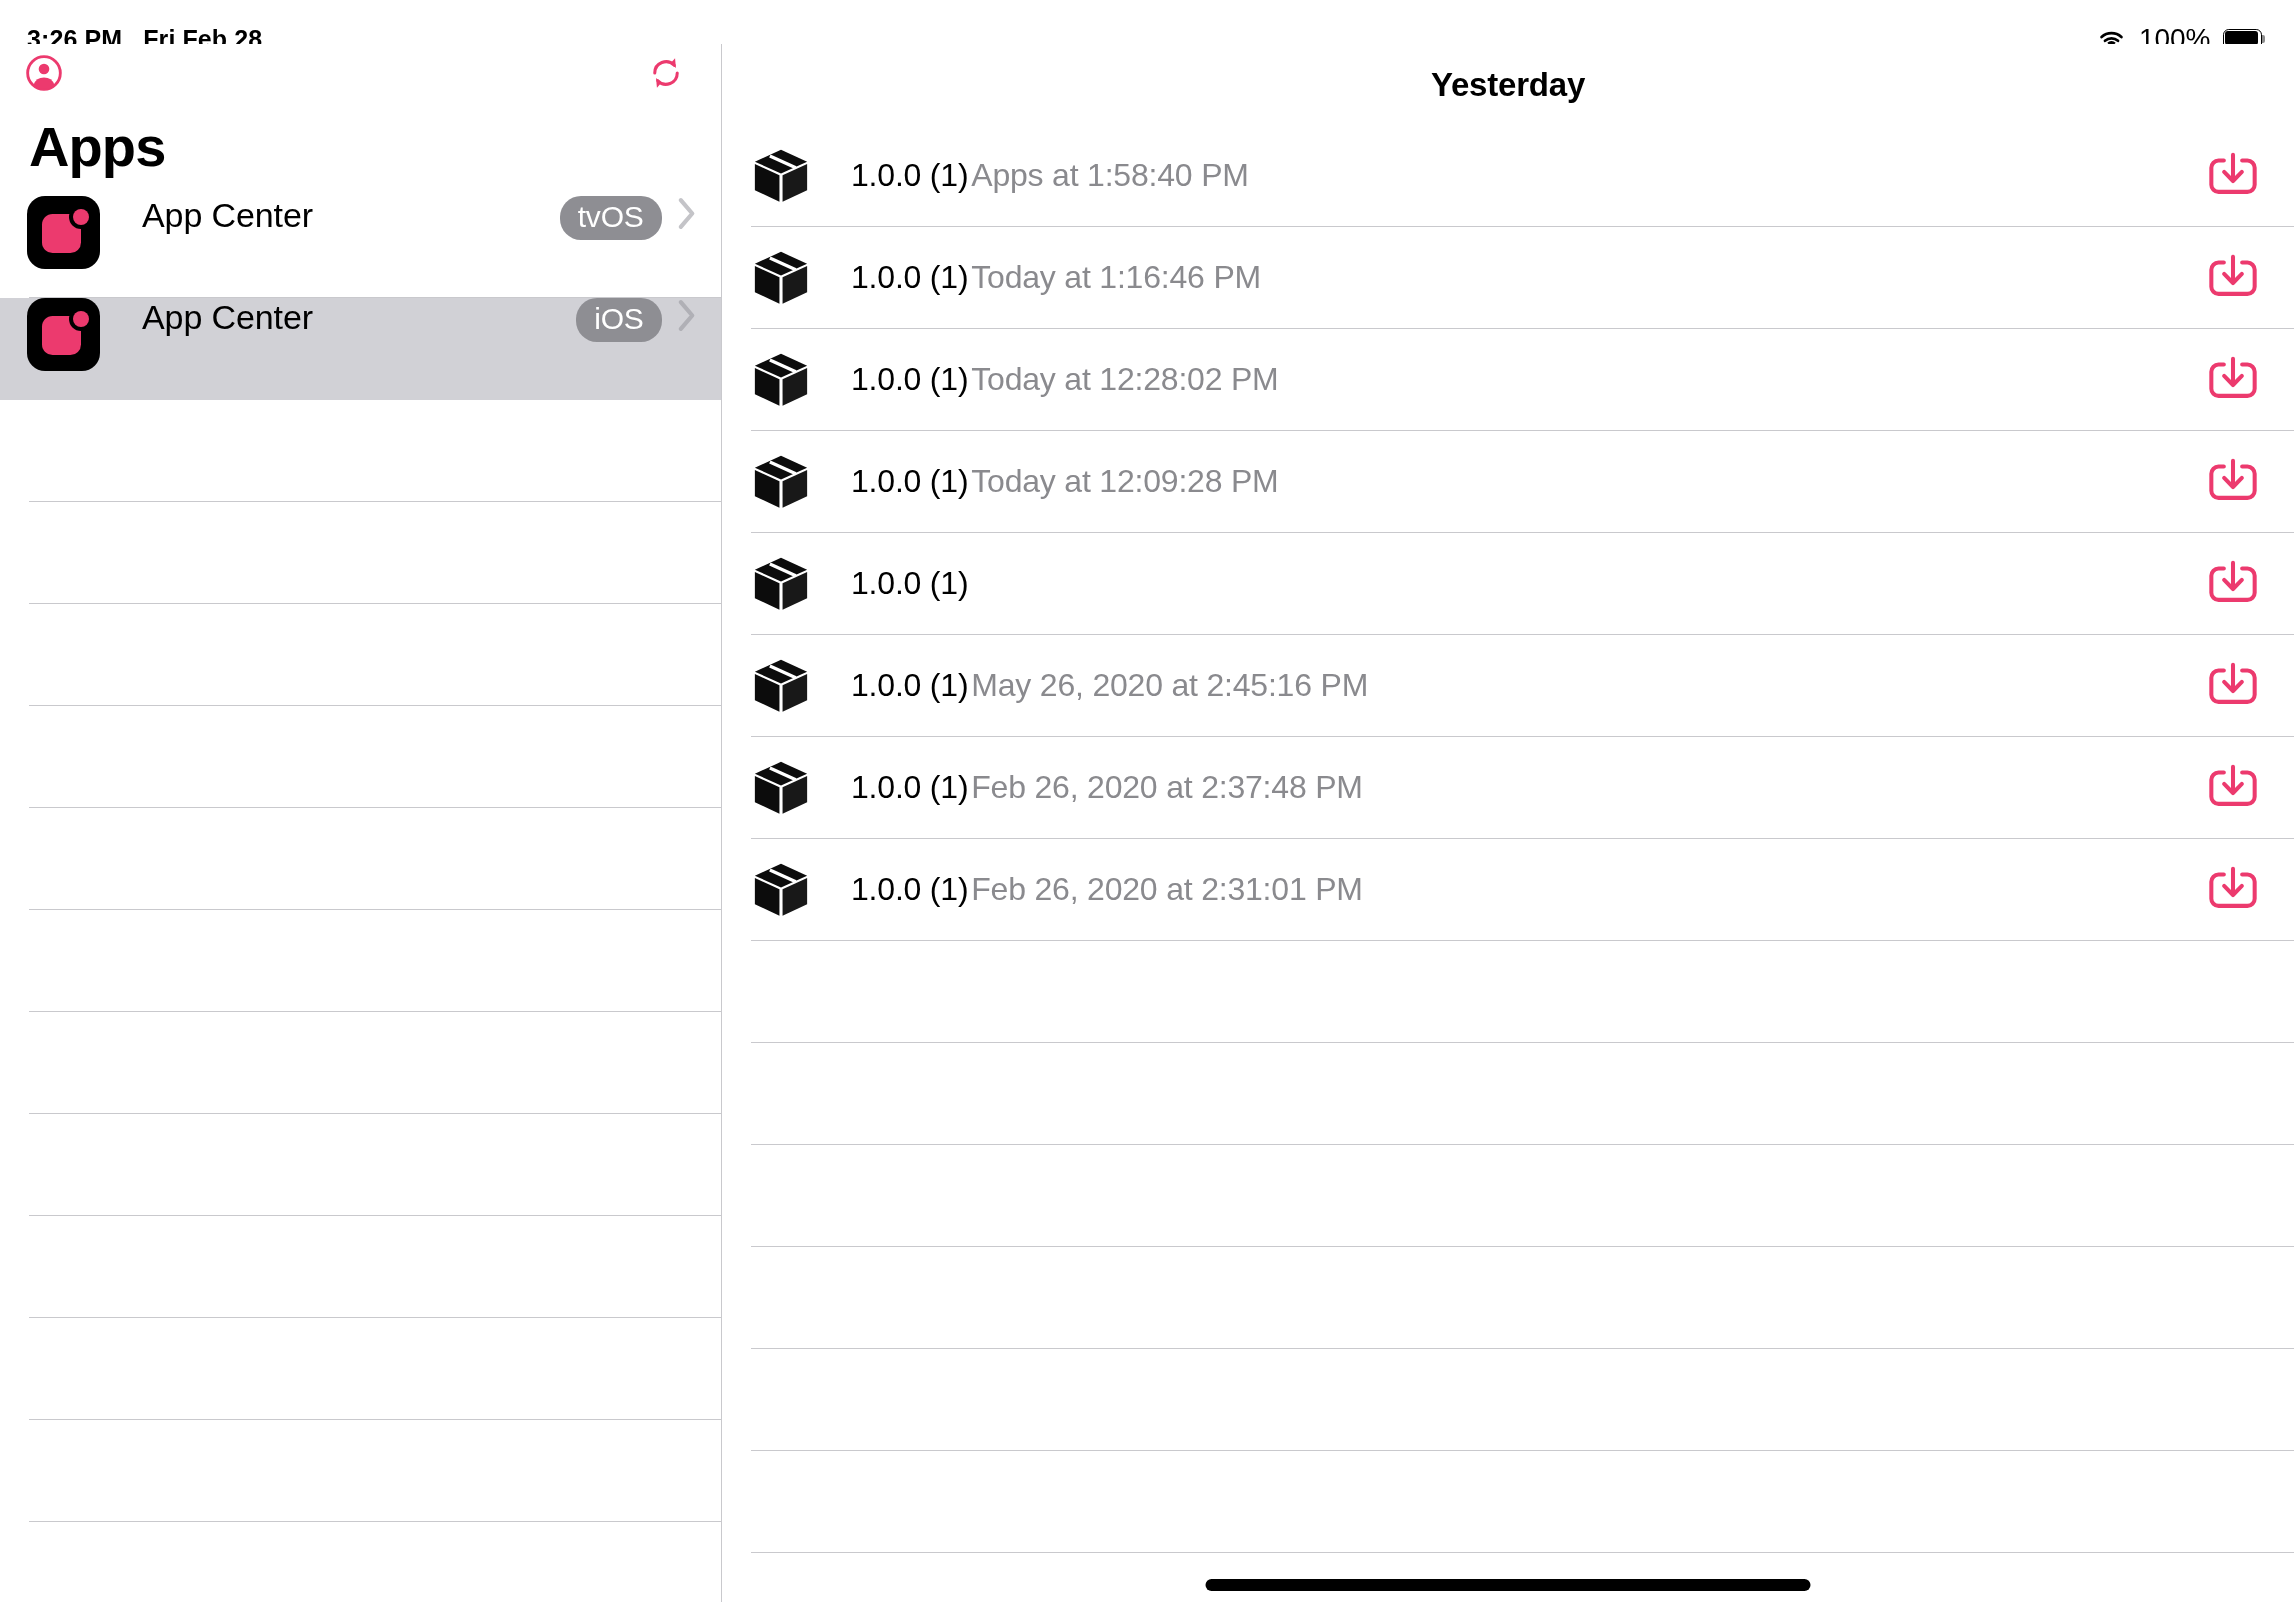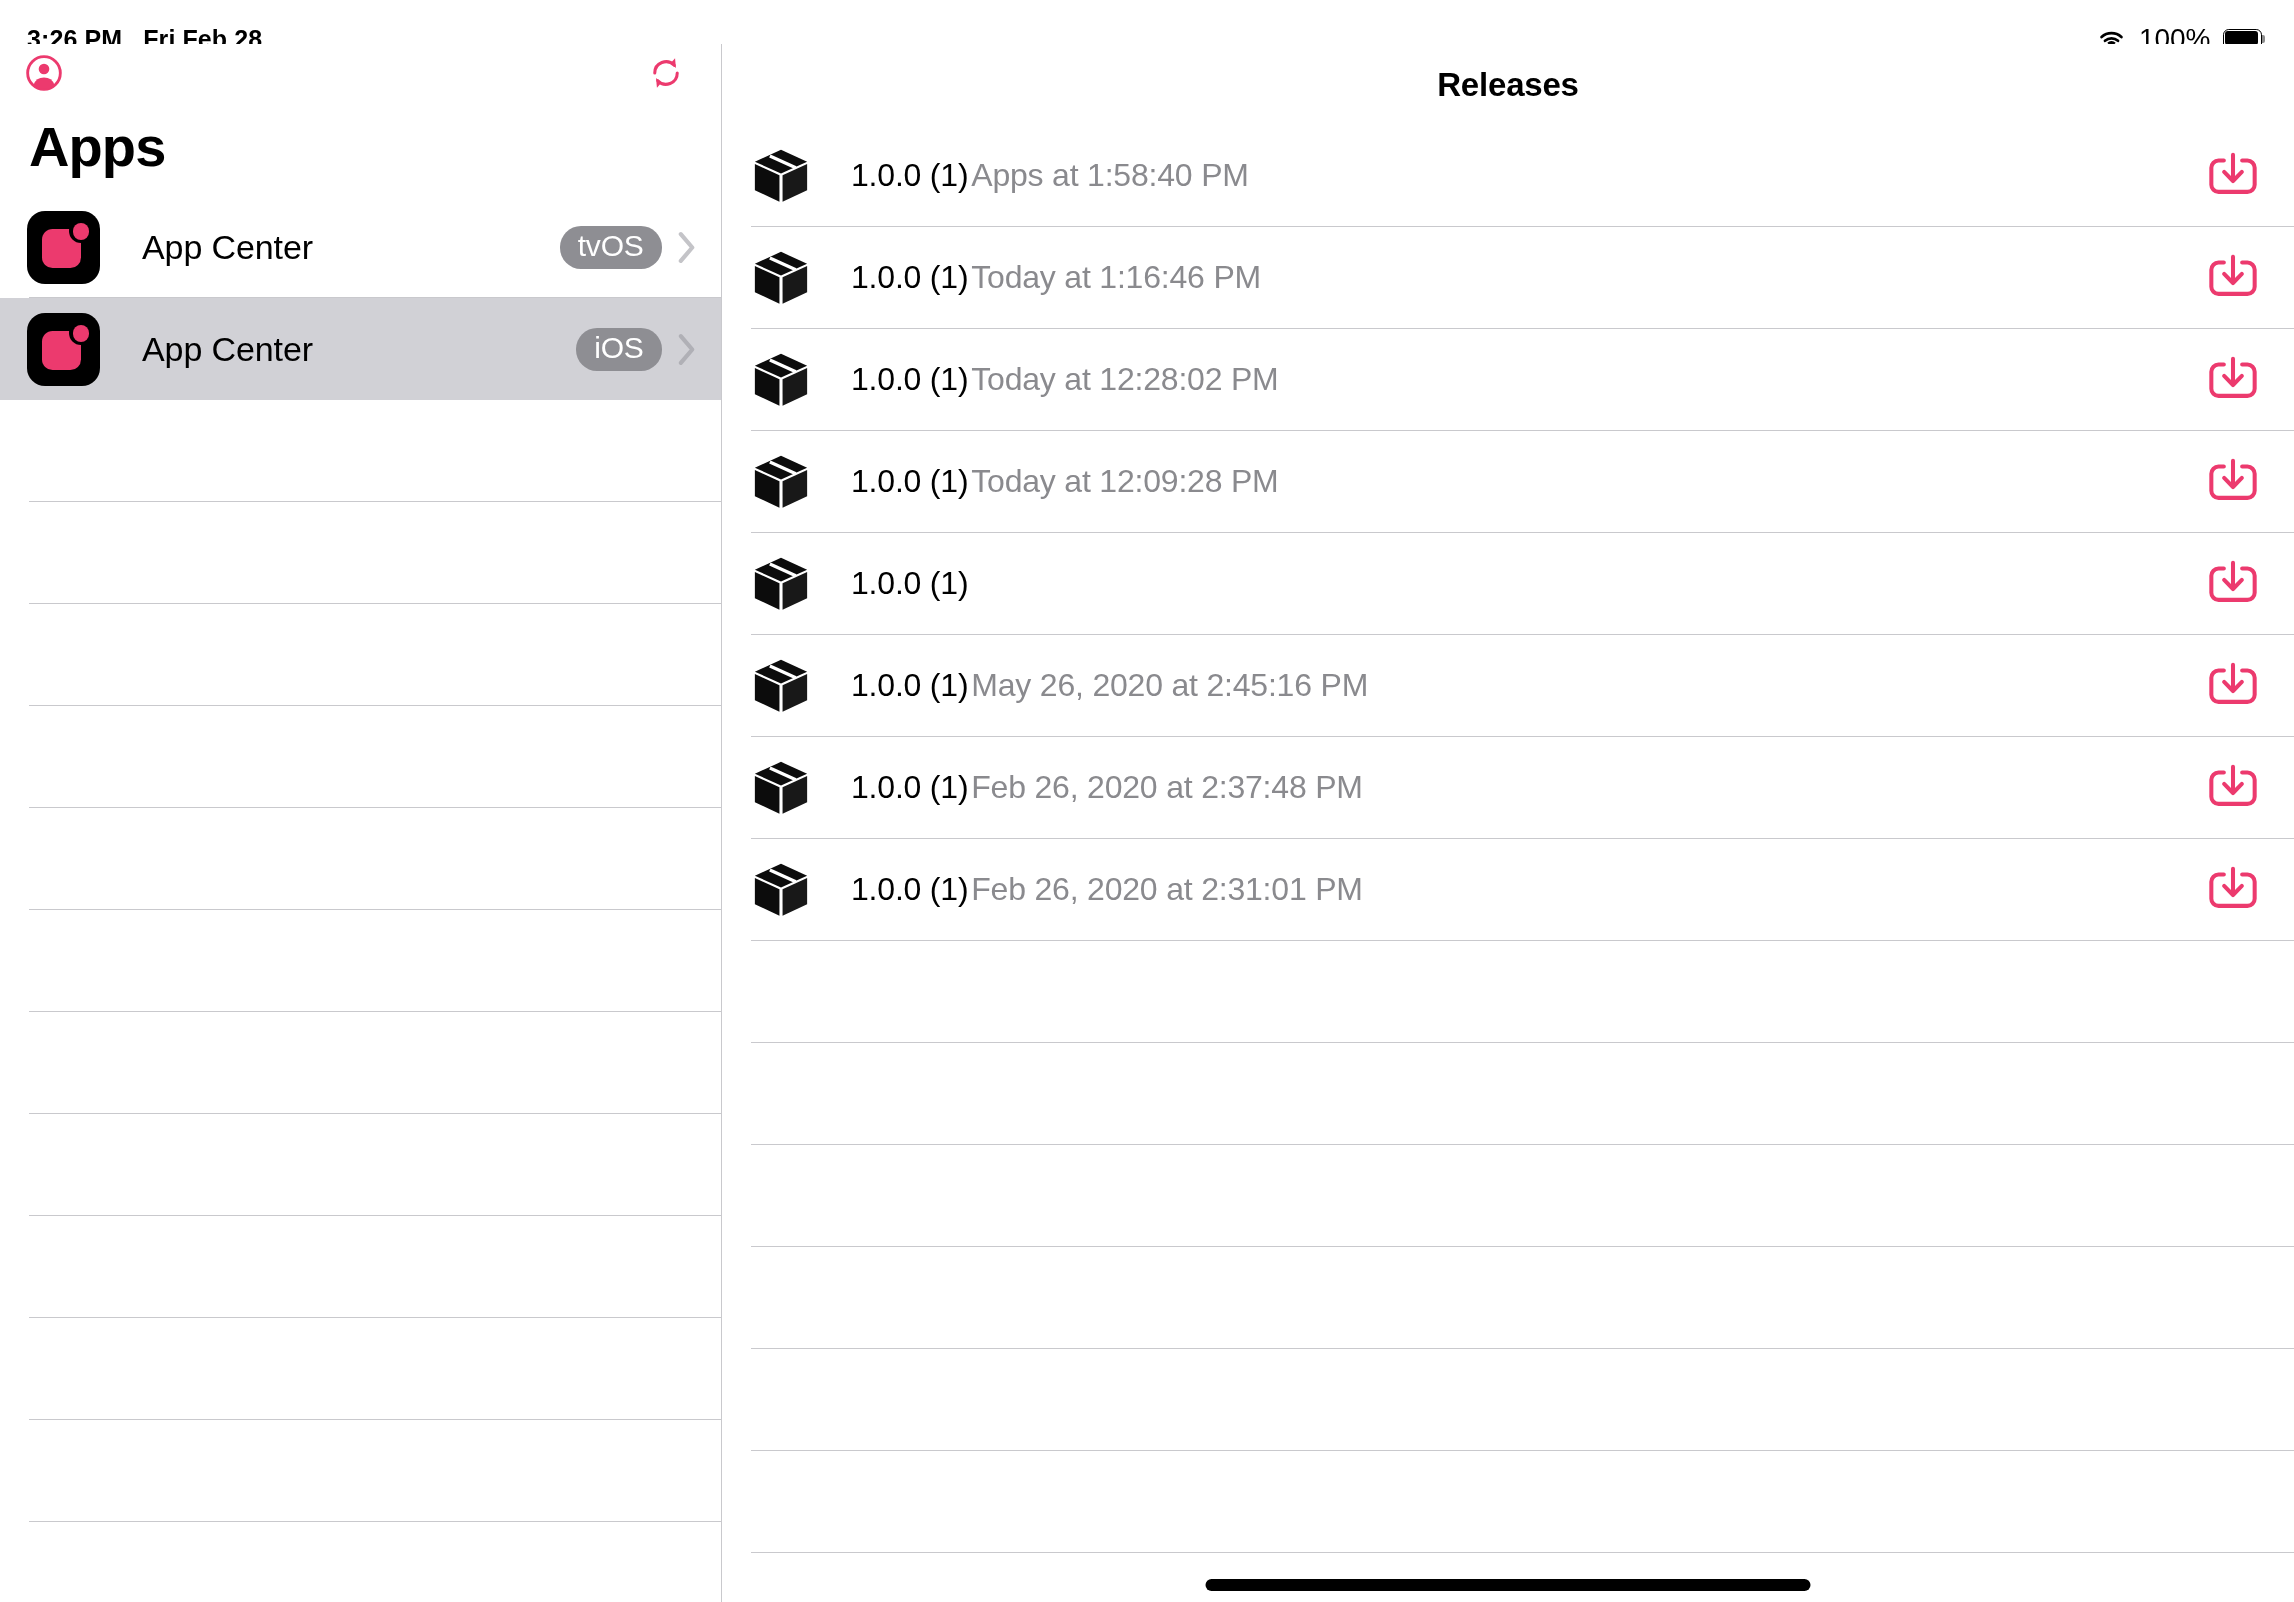--- a/index.html
+++ b/index.html
@@ -50,21 +50,21 @@
   }
   .icon-btn{ display:flex; align-items:center; justify-content:center; cursor:pointer; }
   .sb-title{
     font-size:56px; font-weight:bold; color:#000;
     padding:17.3px 0 21px 29px; letter-spacing:-0.9px; line-height:1;
   }
 
   
   .sb-list{ position:relative; }
   .sb-row{
-    position:relative; height:102px; display:flex; align-items:center;
+    position:relative; height:102px; display:flex; align-items:flex-start;
     padding-left:27px; padding-right:23px; background:#fff;
   }
   .sb-row.selected{ background:#d1d1d6; }
   .sb-row .sep{
     position:absolute; left:29px; right:0; bottom:0; height:1px; background:#c9c9cd;
   }
   .sb-row.selected .sep, .sb-row.pre-selected .sep{ background:transparent; }
   .app-icon{
     width:73px; height:73px; border-radius:18px; background:#000;
     position:relative; flex:0 0 73px; overflow:hidden;
@@ -242,21 +242,21 @@
           </div>
           <div class="sb-empty"></div>
         </div>
     </div>
   </div>
 
   <div class="divider-v"></div>
 
   <div class="detail">
     <div class="dt-header">
-      <span class="dt-title">Releases</span>
+      <span class="dt-title">Yesterday</span>
     </div>
 
     <div id="release-list">
         <div class="rl-row">
           <svg class="box-icon" viewBox="0 0 62 62">
             <path d="M31 4 L58 16.2 L31 28.4 L4 16.2 Z" fill="#0c0c0c"></path>
             <path d="M4 18.6 L29.4 30.2 L29.4 57.6 L4 45.6 Z" fill="#0c0c0c"></path>
             <path d="M58 18.6 L32.6 30.2 L32.6 57.6 L58 45.6 Z" fill="#181818"></path>
             <path d="M19.5 10.3 L46.3 22.5" stroke="#ffffff" stroke-width="3.4" fill="none"></path>
           </svg>

